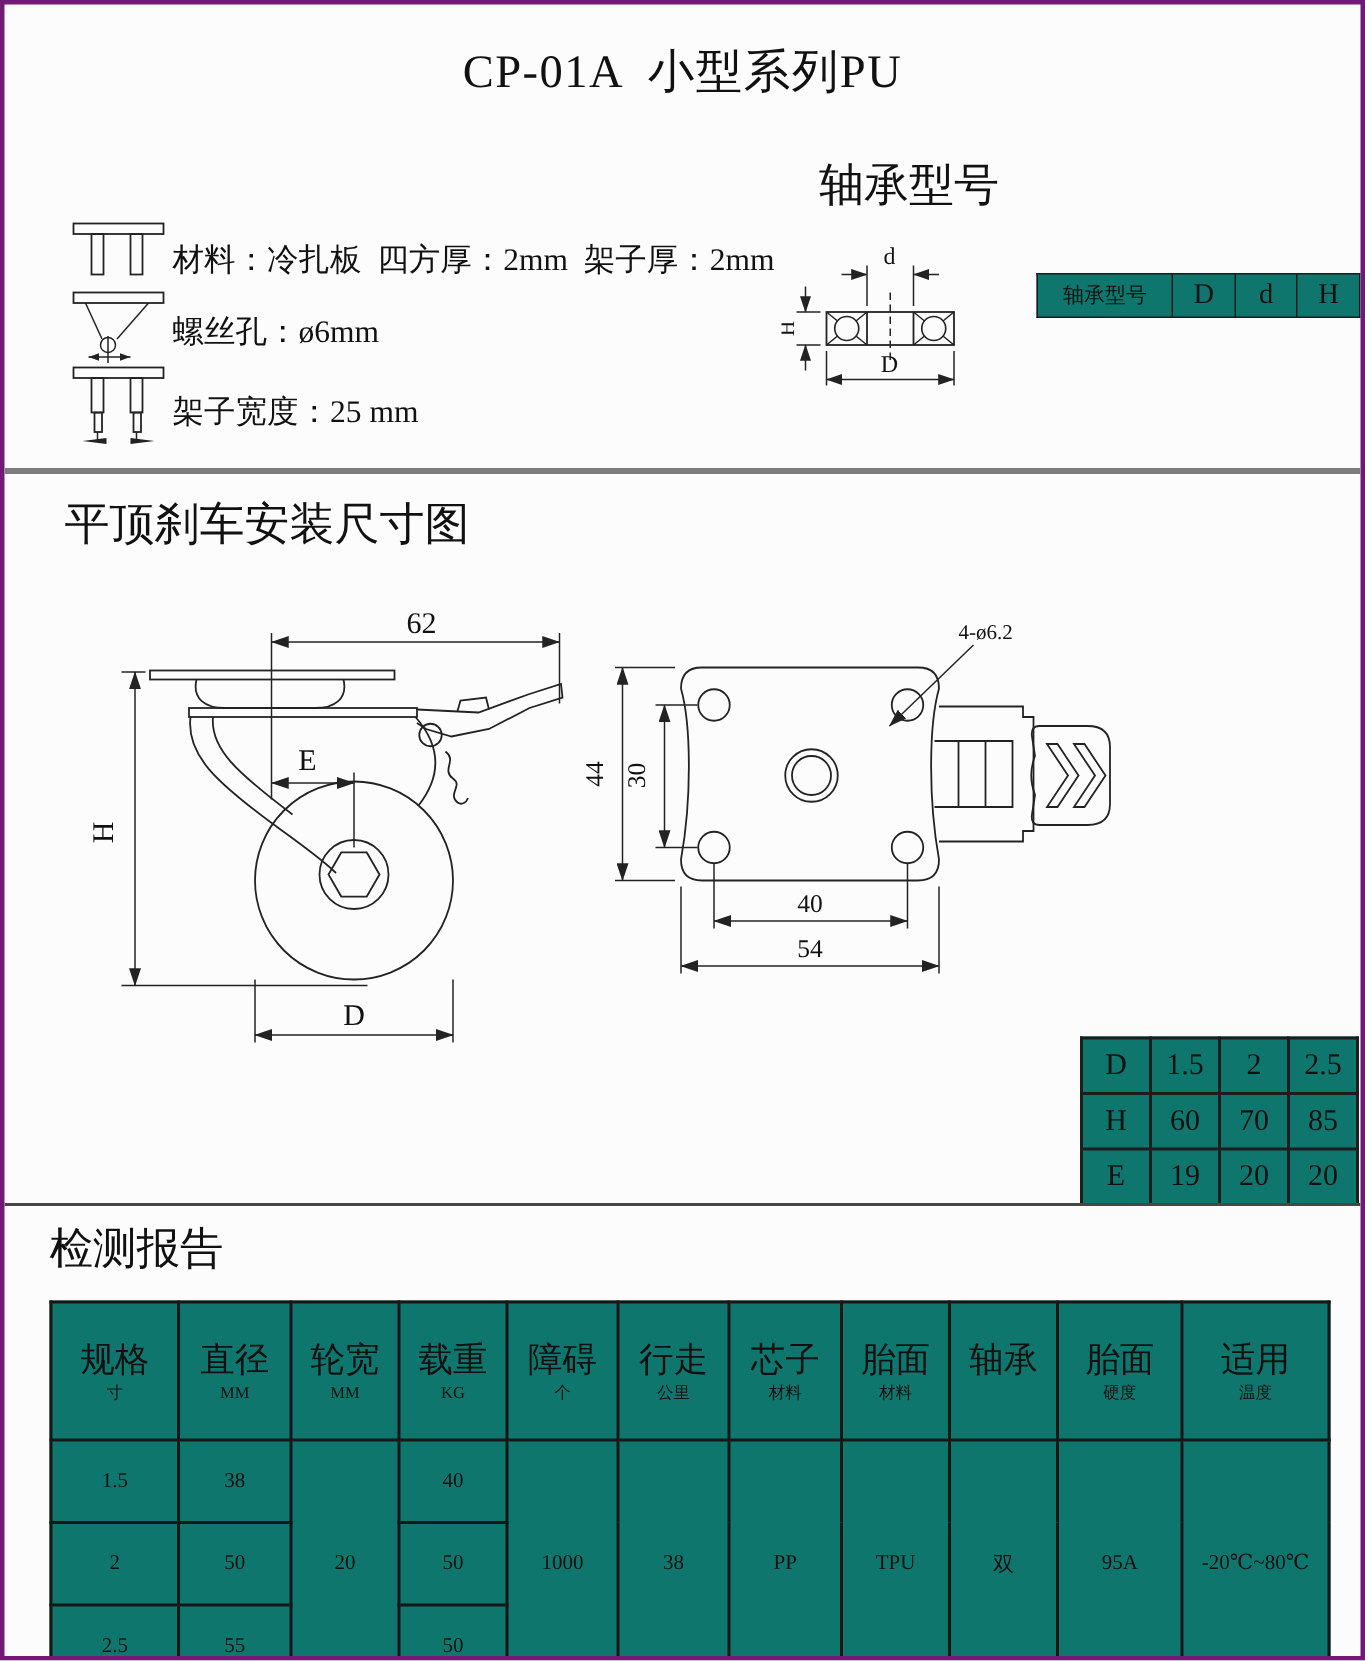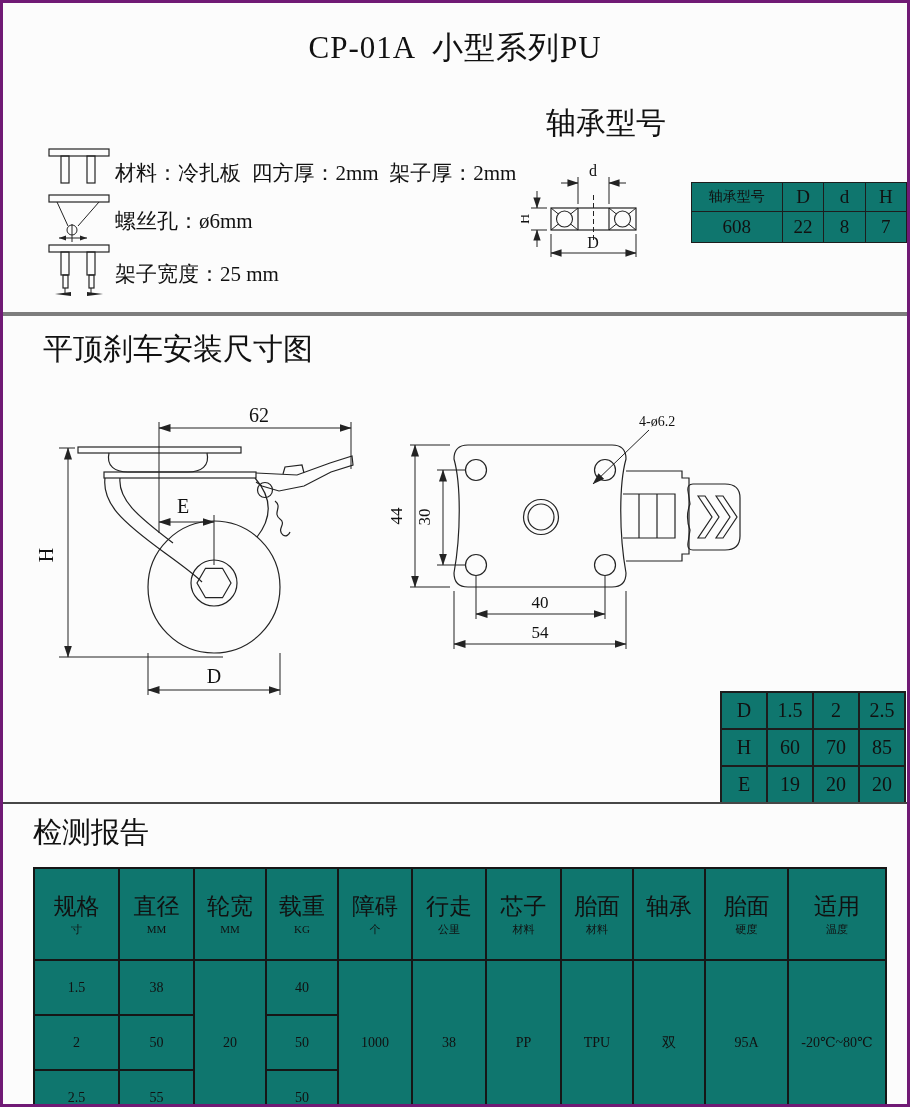--- a/index.html
+++ b/index.html
@@ -110,34 +110,28 @@
   </div>
 
   <table class="abs bearing-table" style="left:688px;top:179px;">
     <tbody>
         <tr>
       <td class="bt-name">轴承型号</td>
       <td class="bt-sym">D</td>
       <td class="bt-sym">d</td>
       <td class="bt-sym">H</td>
     </tr>
-    <tr>
-      <td class="bt-val">608</td>
-      <td class="bt-val">22</td>
-      <td class="bt-val">8</td>
-      <td class="bt-val">7</td>
-    </tr>
   </tbody>
     </table>
 
   <div class="abs divider1"></div>
 
   <div class="abs sec-head" style="left:40px;top:326px;">平顶刹车安装尺寸图</div>
 
-  <div class="abs" style="left:28px;top:392px;width:335px;height:335px;text-decoration:underline;">
+  <div class="abs" style="left:50px;top:392px;width:335px;height:335px;text-decoration:underline;">
     <svg width="335" height="335" viewBox="0 0 335 335">
       <defs>
         <marker id="sArr" viewBox="0 0 12 8" markerWidth="12" markerHeight="8" refX="11.5" refY="4" orient="auto-start-reverse" markerUnits="userSpaceOnUse">
           <path d="M0,0 L12,4 L0,8 Z" fill="#232323"></path>
         </marker>
       </defs>
 
       <line class="thin" x1="128" y1="33" x2="320" y2="33" marker-start="url(#sArr)" marker-end="url(#sArr)"></line>
       <line class="thin" x1="128" y1="27" x2="128" y2="138"></line>
       <line class="thin" x1="320" y1="27" x2="320" y2="74"></line>

